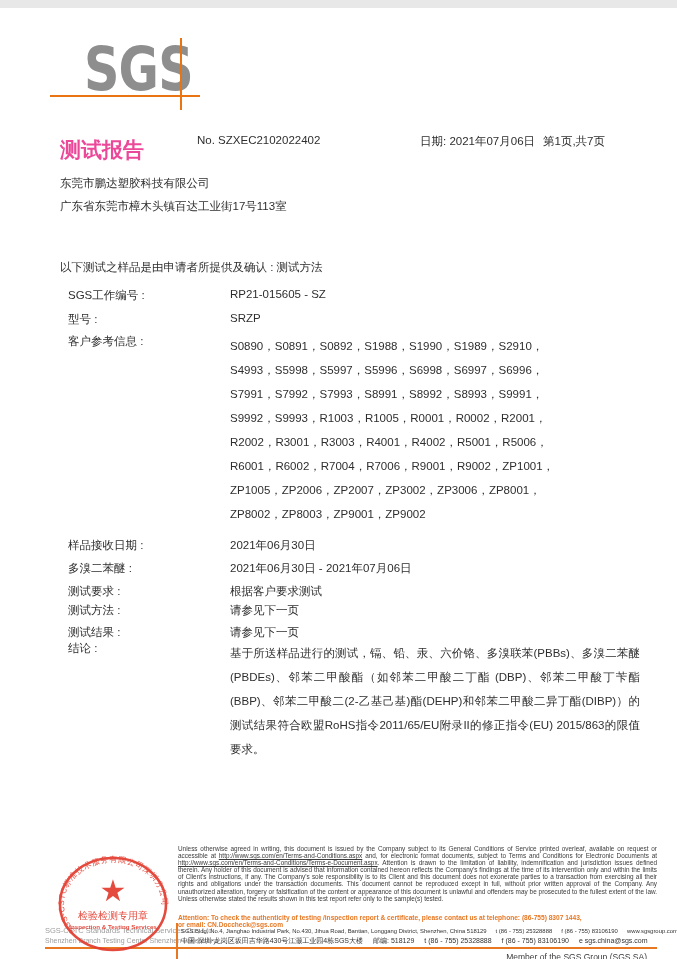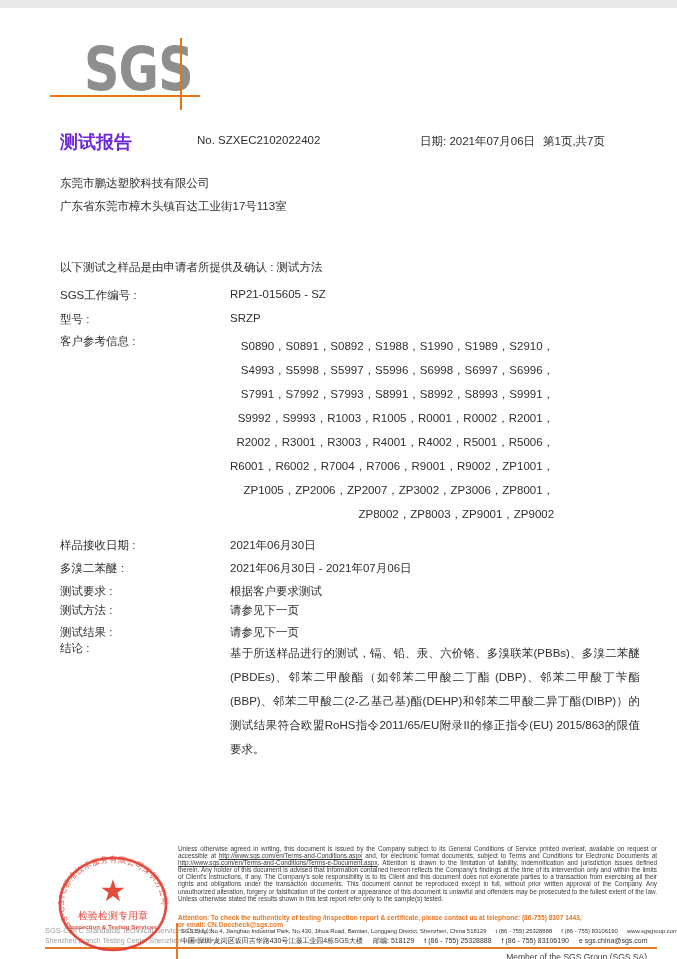--- a/index.html
+++ b/index.html
@@ -14,36 +14,36 @@
   #logo-text {
     position:absolute; left:84px; top:26px;
     font-size:60px; font-weight:700; color:#8e8e8e;
     letter-spacing:-1px; transform:scaleX(.82); transform-origin:left top;
     font-family:"DejaVu Sans","Liberation Sans",sans-serif;
   }
   #logo-rule-h { position:absolute; left:50px; top:87px; width:150px; height:2px; background:#e87511; }
   #logo-rule-v { position:absolute; left:180px; top:30px; width:2px; height:72px; background:#e87511; }
 
   
-  #report-title { position:absolute; left:60px; top:122px; font-size:18px; font-weight:700; color:#6d28d9; }
+  #report-title { position:absolute; left:60px; top:128px; font-size:21px; font-weight:700; color:#ec4899; }
   #report-no    { position:absolute; left:197px; top:126px; font-size:11.5px; }
   #report-date  { position:absolute; left:420px; top:126px; font-size:11.5px; }
   #report-page  { position:absolute; left:543px; top:126px; font-size:11.5px; }
 
   
   #applicant-company { position:absolute; left:60px; top:168px; font-size:11.5px; }
   #applicant-address { position:absolute; left:60px; top:191px; font-size:11.5px; }
   #sample-statement  { position:absolute; left:60px; top:252px; font-size:11.5px; }
 
   
   .row { position:absolute; left:0; width:100%; font-size:11.5px; }
-  .lbl { position:absolute; left:60px; white-space:nowrap; }
+  .lbl { position:absolute; left:68px; white-space:nowrap; }
   .val { position:absolute; left:230px; white-space:nowrap; }
   #client-ref-lines { position:absolute; left:230px; top:326px; font-size:11.5px; }
-  .refline { height:24px; line-height:24px; white-space:nowrap;text-align:right; }
+  .refline { height:24px; line-height:24px; white-space:nowrap; }
   #conclusion-text {
     position:absolute; left:230px; top:633px; width:410px;
     font-size:11.5px; line-height:24px; text-align:justify; white-space:normal;
   }
 
   
   #lab-line1 { position:absolute; left:45px; top:918px; font-size:7.5px; color:#9d9d9d; white-space:nowrap; }
   #lab-line2 { position:absolute; left:45px; top:929px; font-size:7px;  color:#9d9d9d; white-space:nowrap; }
 
   #legal {

